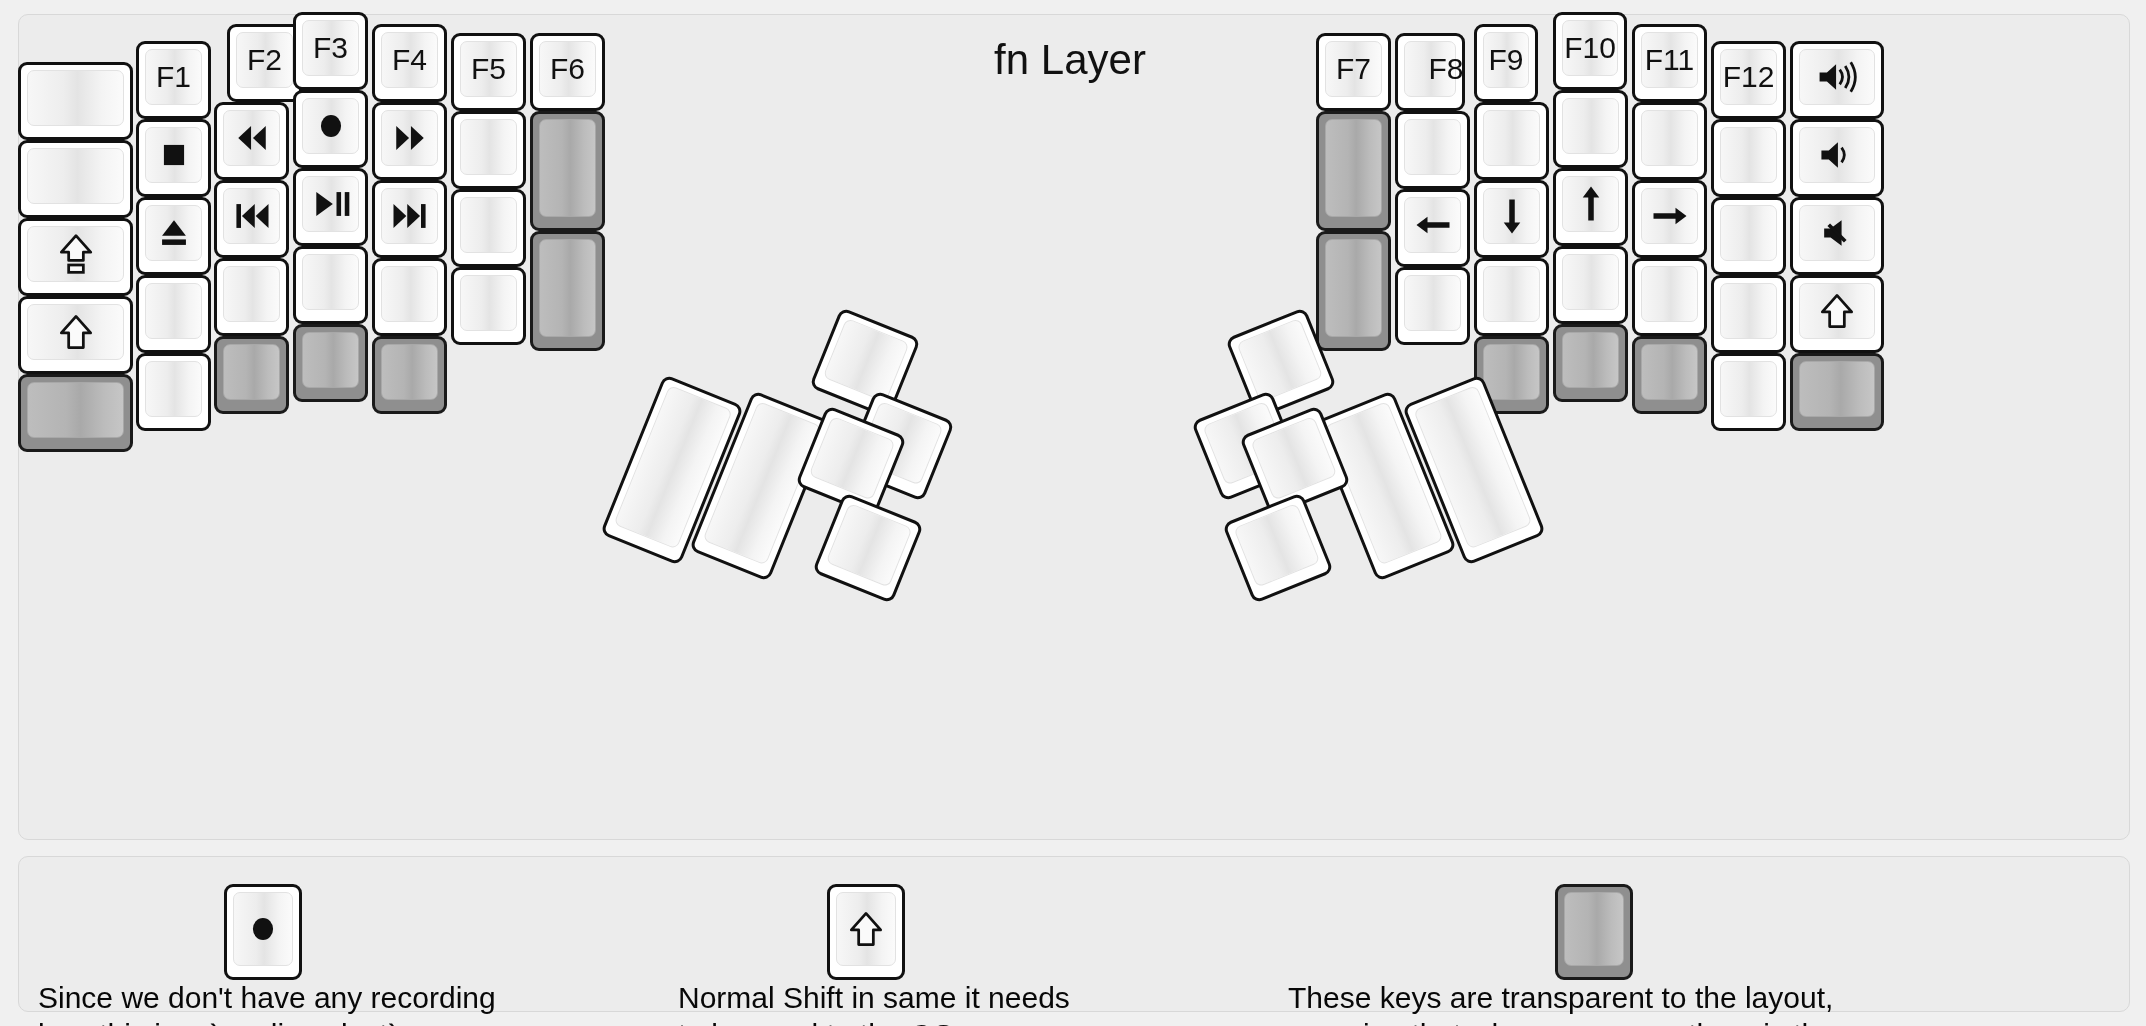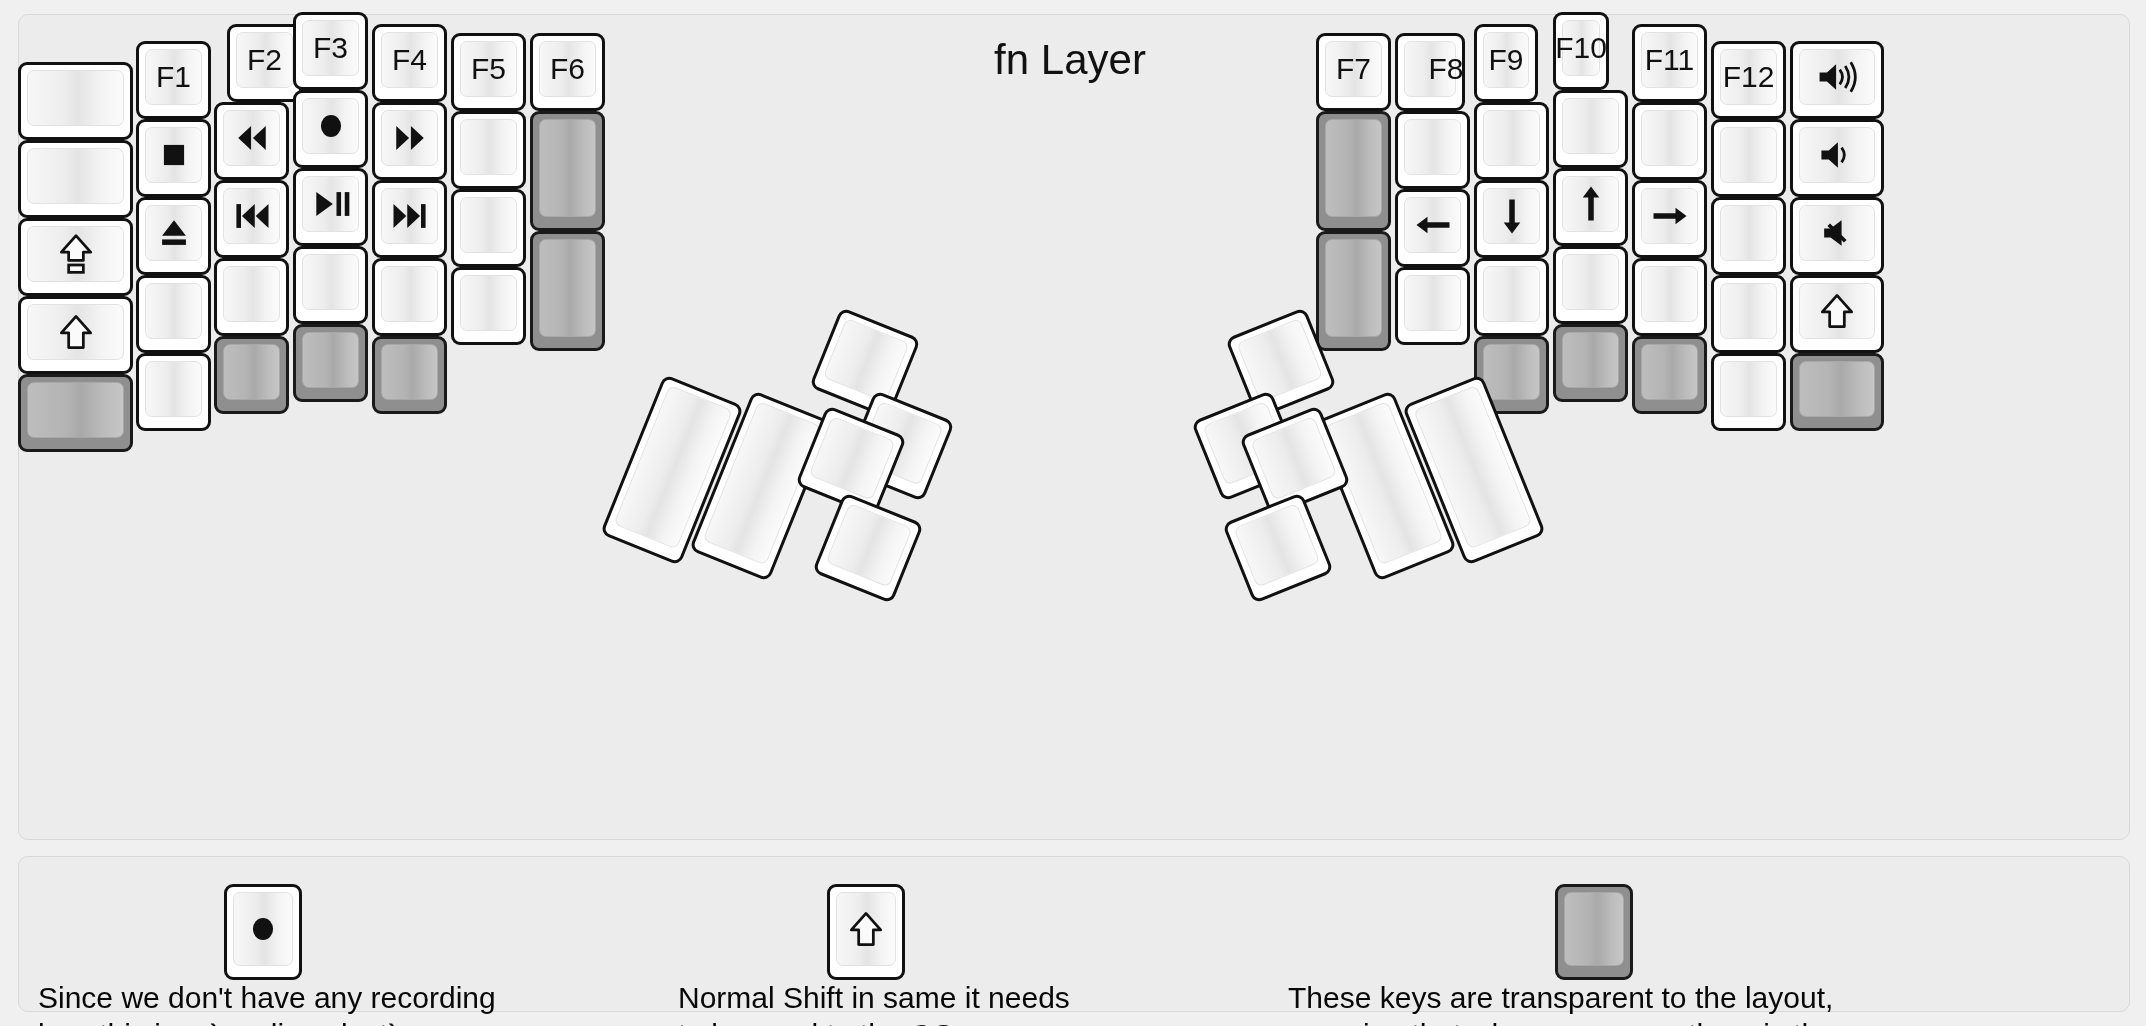--- a/index.html
+++ b/index.html
@@ -326,21 +326,21 @@
         </div>
       </div>
       <div class="key" style="left: 1474px; top: 258px; width: 75px; height: 78px;">
         <div class="face"></div>
         <div class="lbl"></div>
       </div>
       <div class="key trans" style="left: 1474px; top: 336px; width: 75px; height: 78px;">
         <div class="face"></div>
         <div class="lbl"></div>
       </div>
-      <div class="key" style="left: 1553px; top: 12px; width: 56px; height: 78px; justify-content: flex-end;">
+      <div class="key" style="left: 1553px; top: 12px; width: 74px; height: 78px; justify-content: flex-end;">
         <div class="face"></div>
         <div class="lbl">F10</div>
       </div>
       <div class="key" style="left: 1553px; top: 90px; width: 75px; height: 78px;">
         <div class="face"></div>
         <div class="lbl"></div>
       </div>
       <div class="key" style="left: 1553px; top: 168px; width: 75px; height: 78px;">
         <div class="face"></div>
         <div class="lbl">

